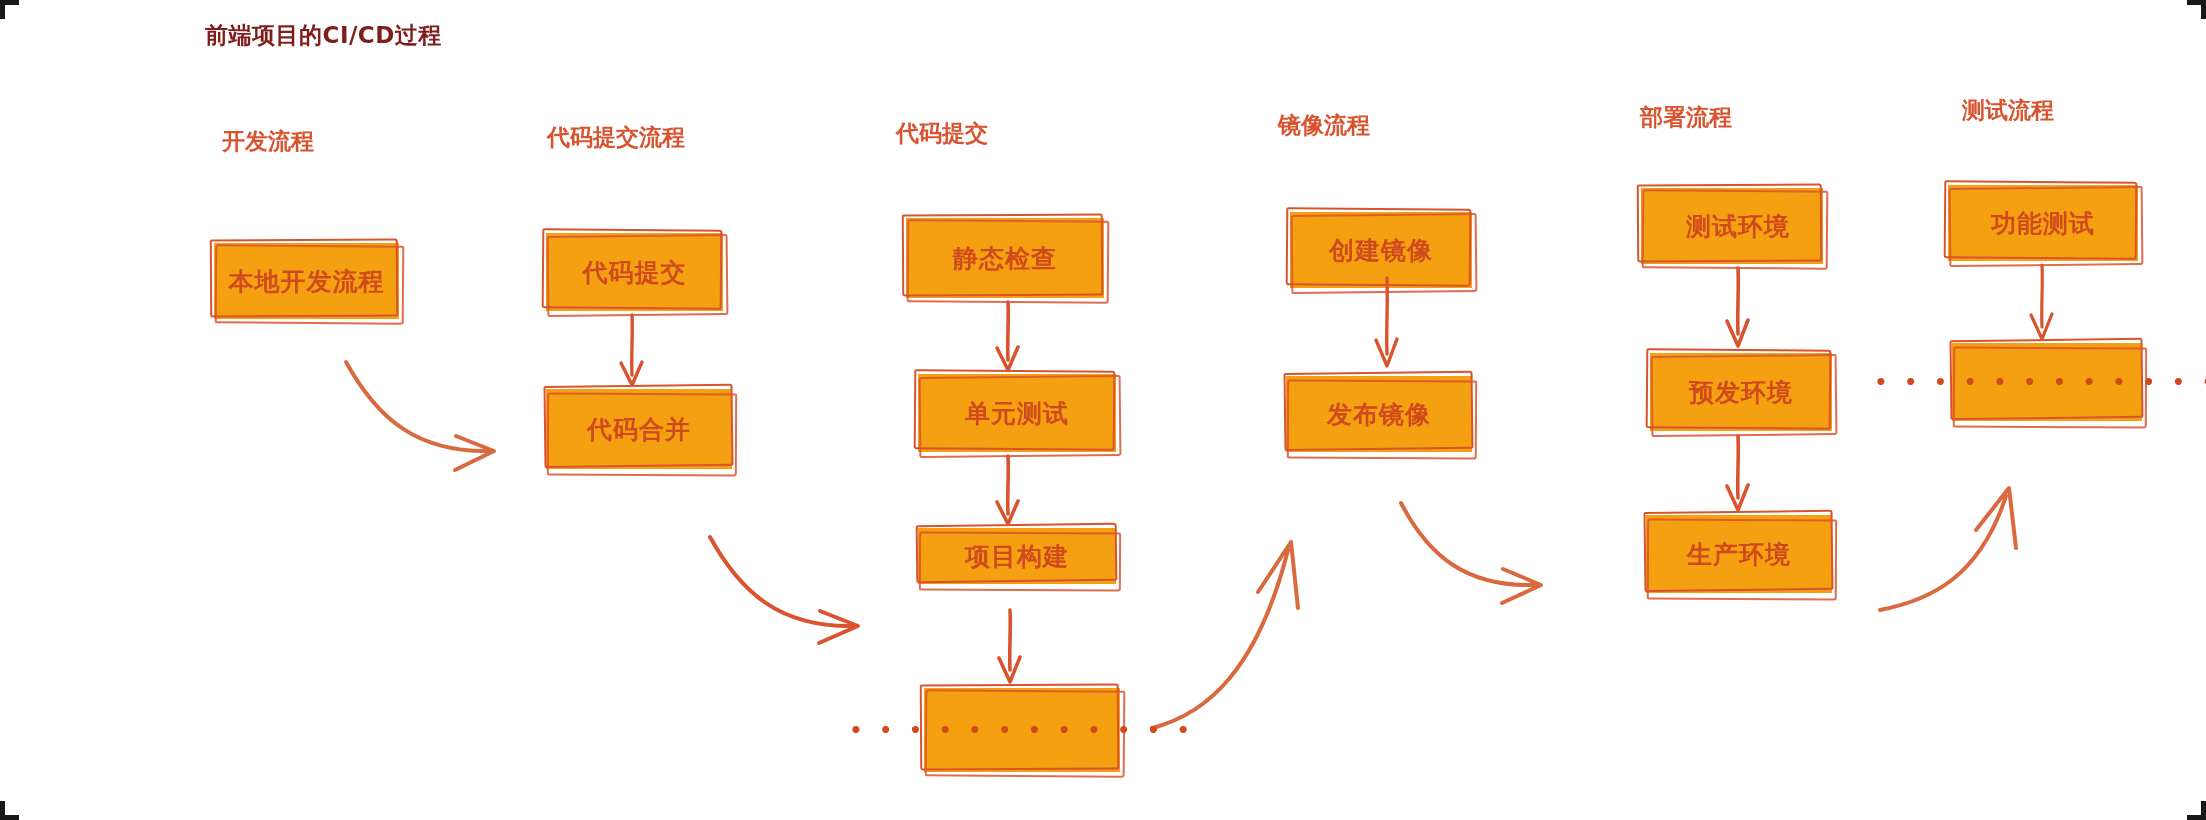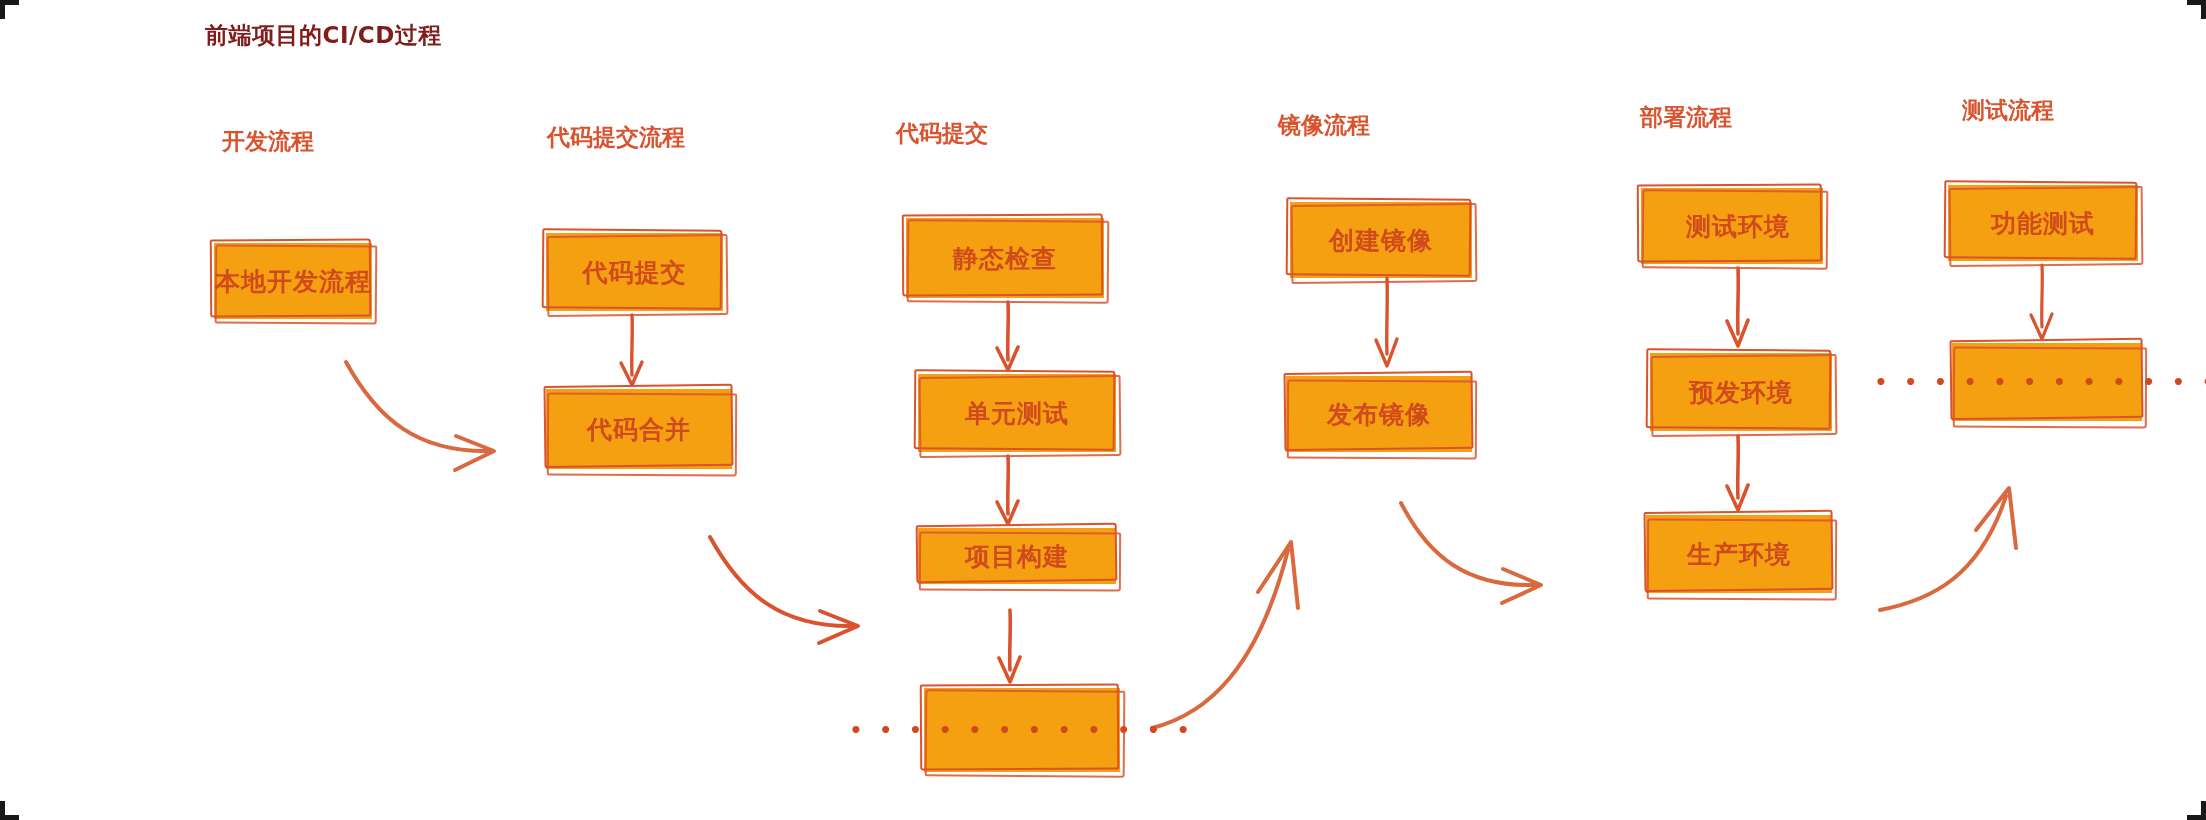--- a/index.html
+++ b/index.html
@@ -121,21 +121,21 @@
 
   <div id="title">前端项目的CI/CD过程</div>
 
   <div class="lane-title" style="left:222px; top:126px;">开发流程</div>
   <div class="lane-title" style="left:547px; top:122px;">代码提交流程</div>
   <div class="lane-title" style="left:896px; top:118px;">代码提交</div>
   <div class="lane-title" style="left:1278px; top:110px;">镜像流程</div>
   <div class="lane-title" style="left:1640px; top:102px;">部署流程</div>
   <div class="lane-title" style="left:1962px; top:95px;">测试流程</div>
 
-  <div class="node" style="left:214px; top:243px; width:158px; height:76px;">
+  <div class="node" style="left:214px; top:243px; width:185px; height:76px;">
     <span class="label">本地开发流程</span>
   </div>
 
   <div class="node tilt-a" style="left:546px; top:233px; width:177px; height:78px;">
     <span class="label">代码提交</span>
   </div>
   <div class="node tilt-b" style="left:546px; top:389px; width:186px; height:80px;">
     <span class="label">代码合并</span>
   </div>
 
@@ -145,21 +145,21 @@
   <div class="node tilt-a" style="left:918px; top:374px; width:198px; height:78px;">
     <span class="label">单元测试</span>
   </div>
   <div class="node tilt-b" style="left:918px; top:528px; width:198px; height:56px;">
     <span class="label">项目构建</span>
   </div>
   <div class="node dots" style="left:924px; top:688px; width:196px; height:84px;">
     <span class="label">• • • • • • • • • • • •</span>
   </div>
 
-  <div class="node tilt-a" style="left:1290px; top:202px; width:182px; height:76px;">
+  <div class="node tilt-a" style="left:1290px; top:212px; width:182px; height:76px;">
     <span class="label">创建镜像</span>
   </div>
   <div class="node tilt-b" style="left:1286px; top:376px; width:186px; height:76px;">
     <span class="label">发布镜像</span>
   </div>
 
   <div class="node" style="left:1641px; top:188px; width:182px; height:76px;padding-left:12px;">
     <span class="label">测试环境</span>
   </div>
   <div class="node tilt-a" style="left:1650px; top:353px; width:182px; height:78px;">

